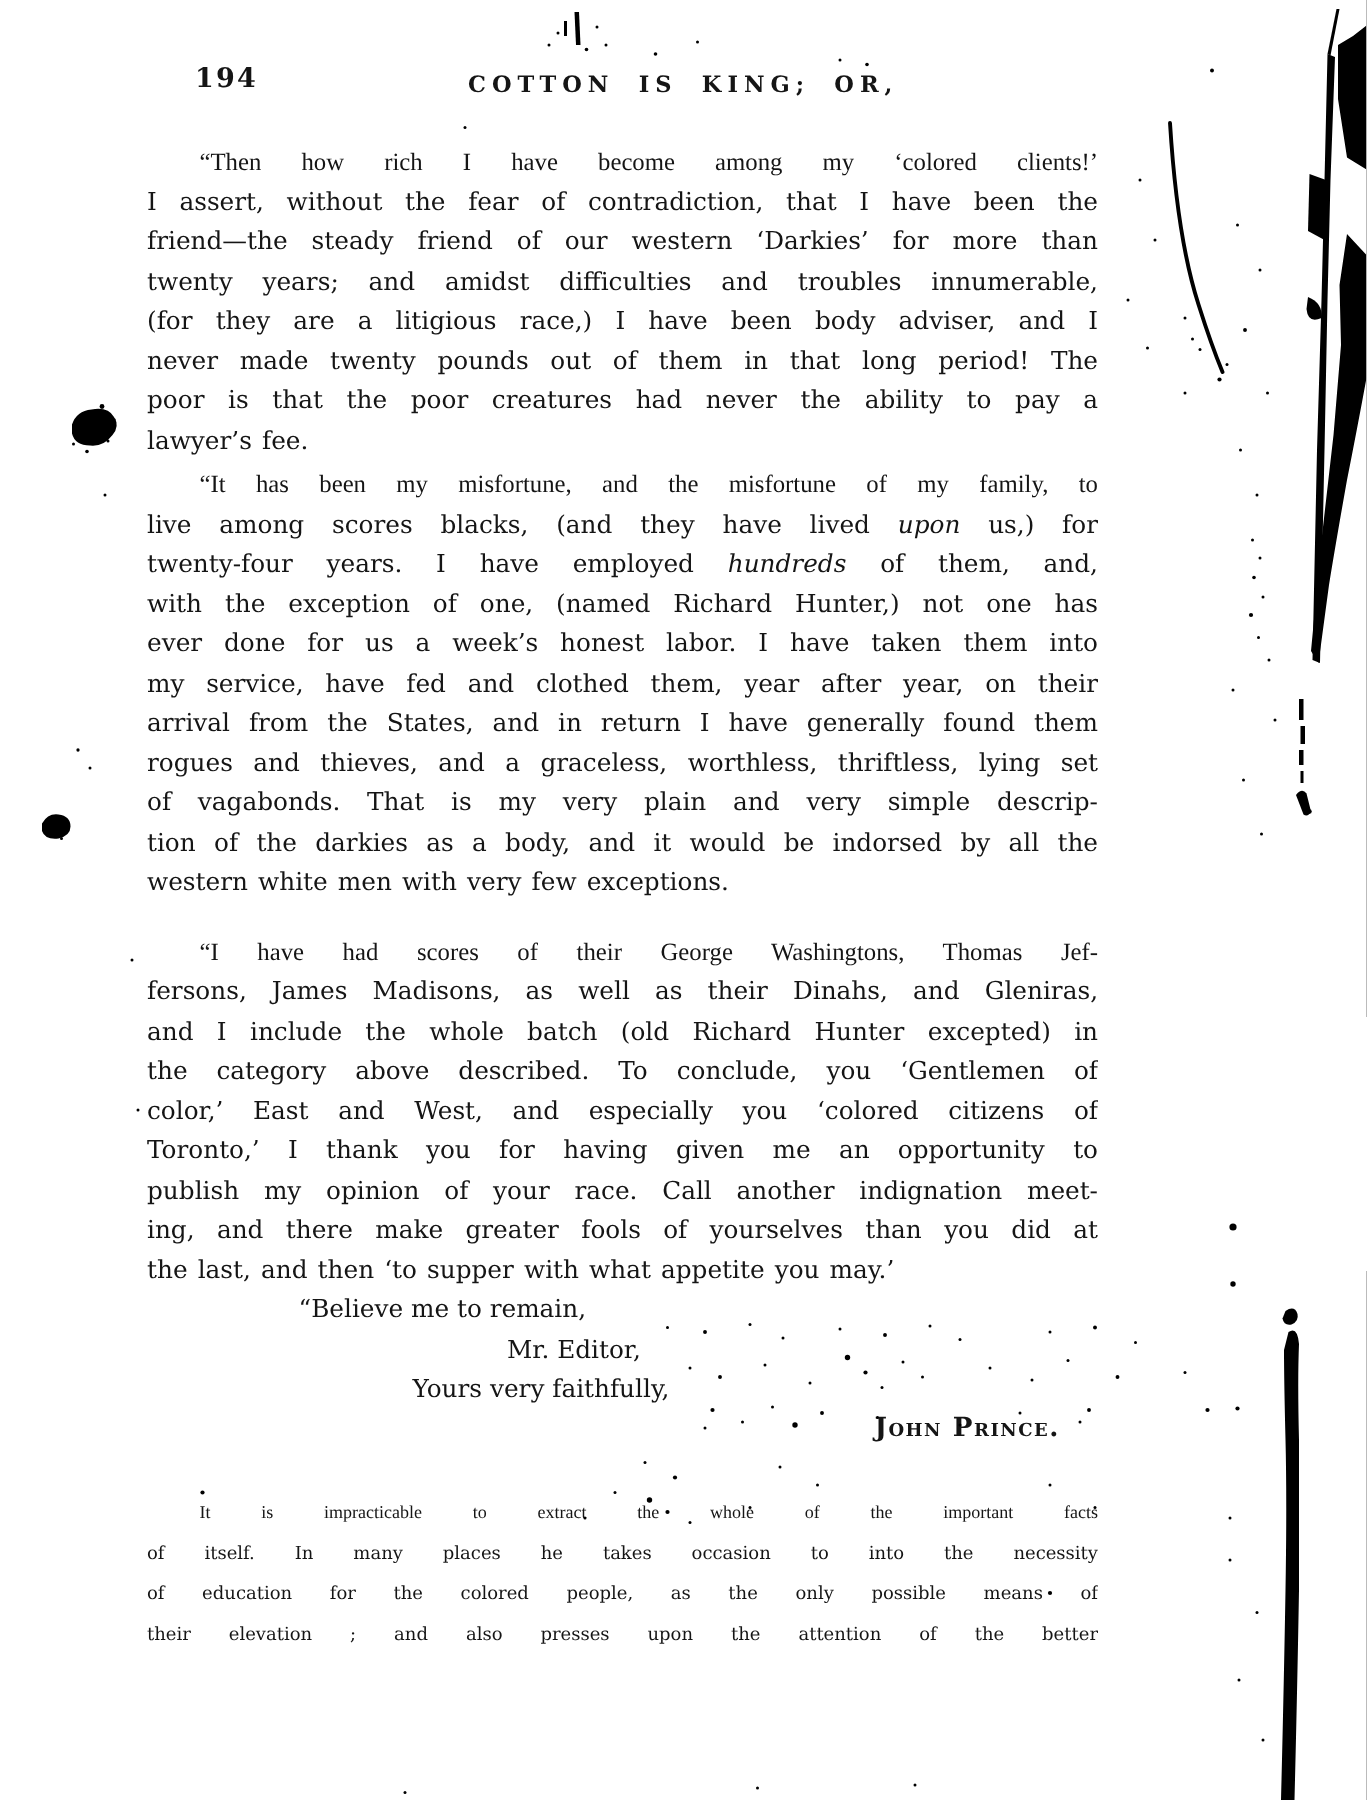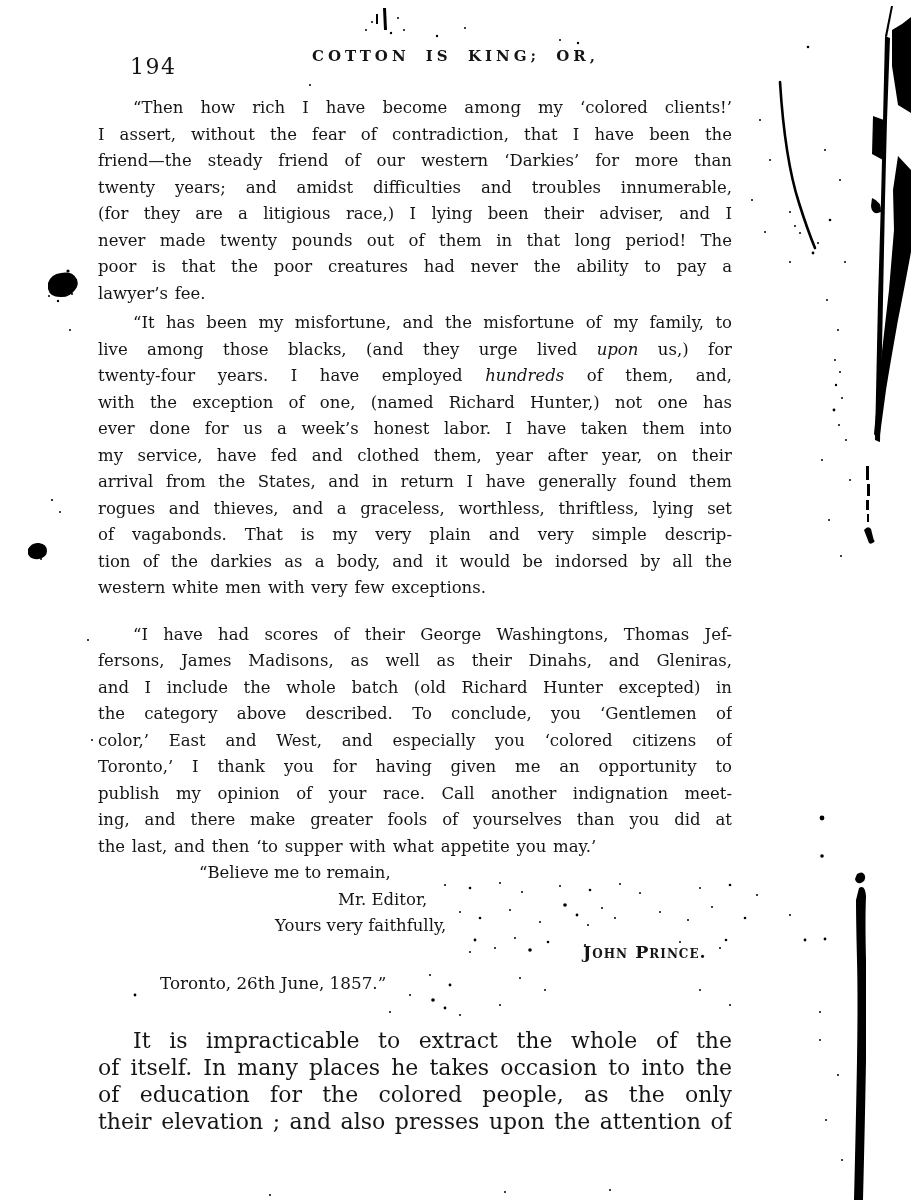--- a/index.html
+++ b/index.html
@@ -5,87 +5,87 @@
   html,body{margin:0;padding:0;background:#888;}
   .page{
     position:relative;
     width:911px;height:1200px;
     background:#ffffff;
     overflow:hidden;
     font-family:"DejaVu Serif", serif;
     color:#151515;
   }
   .folio{
-    position:absolute;left:130px;top:54px;
-    font-size:22px;font-weight:normal;letter-spacing:1.5px;
+    position:absolute;left:130px;top:42px;
+    font-size:18px;font-weight:bold;letter-spacing:1.5px;
   }
   .running-header{
     position:absolute;left:0;top:47px;width:911px;
     text-align:center;
     font-size:15px;font-weight:bold;
     letter-spacing:4px;word-spacing:7px;
   }
   .text-col{
     position:absolute;left:98px;top:95px;width:634px;
   }
   .para{margin:0;}
   .para.m3{margin-top:3px;}
   .para.m6{margin-top:20px;}
   .tline{
     height:26.5px;line-height:26.5px;
     font-size:16.5px;word-spacing:1.5px;
     overflow:hidden;white-space:normal;
   }
   .tline.j{text-align:justify;text-align-last:justify;}
-  .tline.ind{padding-left:35px;}
+  .tline.ind{padding-left:35px;font-family:Liberation Serif, serif;}
   em{font-style:italic;}
   .closing{margin:0;}
   .closing-line{height:26.5px;line-height:26.5px;font-size:16.5px;}
   .cl-remain{padding-left:101px;}
   .cl-editor{padding-left:240px;}
   .cl-faithfully{padding-left:177px;}
   .signature-line{
     height:25px;line-height:25px;padding-left:485px;
     font-variant:small-caps;font-weight:bold;
     font-size:17.5px;letter-spacing:1px;
   }
   .dateline{
     height:27px;line-height:27px;margin-top:5px;
     padding-left:62px;font-size:16.8px;
   }
   .commentary{margin-top:30px;}
-  .commentary .tline{height:27px;line-height:27px;font-size:22px;}
+  .commentary .tline{height:27px;line-height:27px;font-size:12px;}
   .artifacts{
     position:absolute;left:0;top:0;width:911px;height:1200px;
     pointer-events:none;
   }
 </style>
 </head>
 <body>
 
 <div class="page">
 
   <div class="folio">194</div>
   <div class="running-header">COTTON IS KING; OR,</div>
 
   <div class="text-col">
 
     <div class="para">
         <div class="tline j ind">“Then how rich I have become among my ‘colored clients!’</div>
         <div class="tline j">I assert, without the fear of contradiction, that I have been the</div>
         <div class="tline j">friend—the steady friend of our western ‘Darkies’ for more than</div>
         <div class="tline j">twenty years; and amidst difficulties and troubles innumerable,</div>
-        <div class="tline j">(for they are a litigious race,) I lying been their adviser, and I</div>
+        <div class="tline j">(for they are a litigious race,) I have been body adviser, and I</div>
         <div class="tline j">never made twenty pounds out of them in that long period!  The</div>
         <div class="tline j">poor is that the poor creatures had never the ability to pay a</div>
         <div class="tline">lawyer’s fee.</div>
       </div>
     <div class="para m3">
         <div class="tline j ind">“It has been my misfortune, and the misfortune of my family, to</div>
-        <div class="tline j"><span>live among those blacks, (and they urge lived </span><em>upon</em><span> us,) for</span></div>
+        <div class="tline j"><span>live among scores blacks, (and they have lived </span><em>upon</em><span> us,) for</span></div>
         <div class="tline j"><span>twenty-four years.  I have employed </span><em>hundreds</em><span> of them, and,</span></div>
         <div class="tline j">with the exception of one, (named Richard Hunter,) not one has</div>
         <div class="tline j">ever done for us a week’s honest labor.  I have taken them into</div>
         <div class="tline j">my service, have fed and clothed them, year after year, on their</div>
         <div class="tline j">arrival from the States, and in return I have generally found them</div>
         <div class="tline j">rogues and thieves, and a graceless, worthless, thriftless, lying set</div>
         <div class="tline j">of vagabonds.  That is my very plain and very simple descrip-</div>
         <div class="tline j">tion of the darkies as a body, and it would be indorsed by all the</div>
         <div class="tline">western white men with very few exceptions.</div>
       </div>
@@ -99,21 +99,20 @@
         <div class="tline j">publish my opinion of your race.  Call another indignation meet-</div>
         <div class="tline j">ing, and there make greater fools of yourselves than you did at</div>
         <div class="tline">the last, and then ‘to supper with what appetite you may.’</div>
       </div>
 
     <div class="closing">
       <div class="closing-line cl-remain">“Believe me to remain,</div>
       <div class="closing-line cl-editor">Mr. Editor,</div>
       <div class="closing-line cl-faithfully">Yours very faithfully,</div>
       <div class="signature-line">John Prince.</div>
-      <div class="dateline">Toronto, 26th June, 1857.”</div>
     </div>
 
     <div class="para commentary">
         <div class="tline j ind">It is impracticable to extract the whole of the important facts</div>
         <div class="tline j">of itself.  In many places he takes occasion to into the necessity</div>
         <div class="tline j">of education for the colored people, as the only possible means of</div>
         <div class="tline j">their elevation ; and also presses upon the attention of the better</div>
       </div>
 
   </div>

